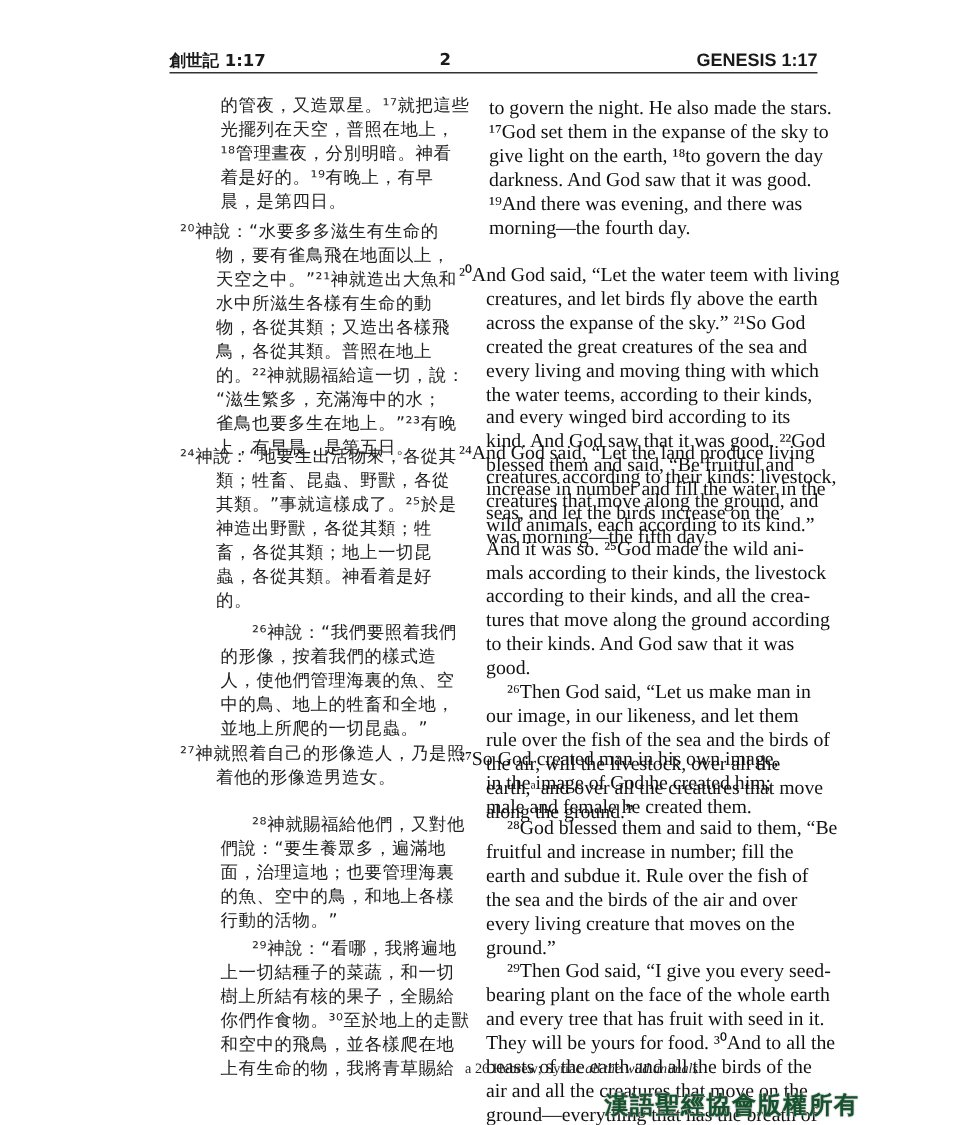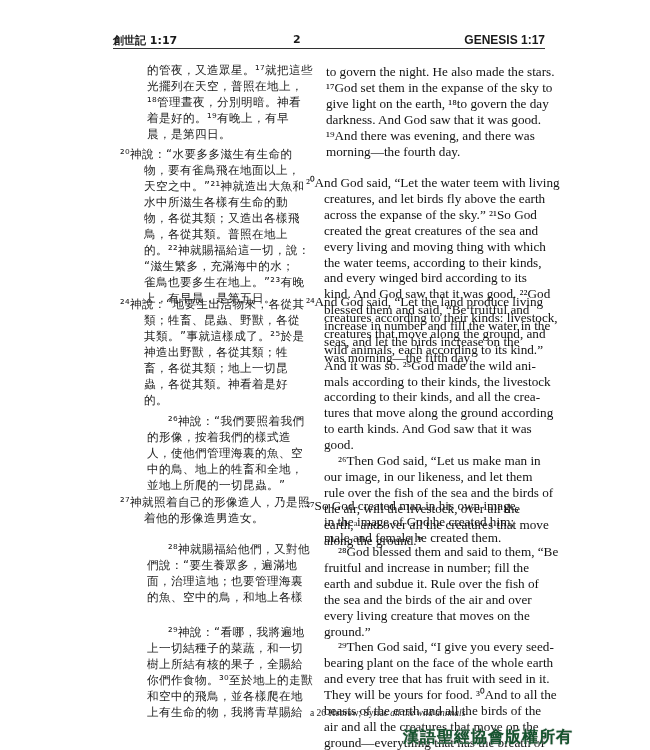--- a/index.html
+++ b/index.html
@@ -68,20 +68,21 @@
 <div class="zh" style="left:120px; top:494px; width:190px;">
   <span class="ln">²⁷神就照着自己的形像造人，乃是照</span>
   <span class="ln ind2">着他的形像造男造女。</span>
 </div>
 
 <div class="zh" style="left:147px; top:541px; width:160px;">
   <span class="ln" style="padding-left:21px;">²⁸神就賜福給他們，又對他</span>
   <span class="ln">們說：“要生養眾多，遍滿地</span>
   <span class="ln">面，治理這地；也要管理海裏</span>
   <span class="ln">的魚、空中的鳥，和地上各樣</span>
+  <span class="ln">行動的活物。”</span>
 </div>
 
 <div class="zh" style="left:147px; top:624px; width:160px;">
   <span class="ln" style="padding-left:21px;">²⁹神說：“看哪，我將遍地</span>
   <span class="ln">上一切結種子的菜蔬，和一切</span>
   <span class="ln">樹上所結有核的果子，全賜給</span>
   <span class="ln">你們作食物。³⁰至於地上的走獸</span>
   <span class="ln">和空中的飛鳥，並各樣爬在地</span>
   <span class="ln">上有生命的物，我將青草賜給</span>
 </div>
@@ -112,21 +113,21 @@
 
 <div class="en" style="left:306px; top:294px; width:250px;">
   <span class="ln">²⁴And God said, “Let the land produce living</span>
   <span class="ln ind">creatures according to their kinds: livestock,</span>
   <span class="ln ind">creatures that move along the ground, and</span>
   <span class="ln ind">wild animals, each according to its kind.”</span>
   <span class="ln ind">And it was so. ²⁵God made the wild ani-</span>
   <span class="ln ind">mals according to their kinds, the livestock</span>
   <span class="ln ind">according to their kinds, and all the crea-</span>
   <span class="ln ind">tures that move along the ground according</span>
-  <span class="ln ind">to earth kinds. And God saw that it was</span>
+  <span class="ln ind">to their kinds. And God saw that it was</span>
   <span class="ln ind">good.</span>
 </div>
 
 <div class="en" style="left:306px; top:453px; width:250px;">
   <span class="ln" style="padding-left:32px;">²⁶Then God said, “Let us make man in</span>
   <span class="ln ind">our image, in our likeness, and let them</span>
   <span class="ln ind">rule over the fish of the sea and the birds of</span>
   <span class="ln ind">the air, will the livestock, over all the</span>
   <span class="ln ind">earth,ᵃ and over all the creatures that move</span>
   <span class="ln ind">along the ground.”</span>

